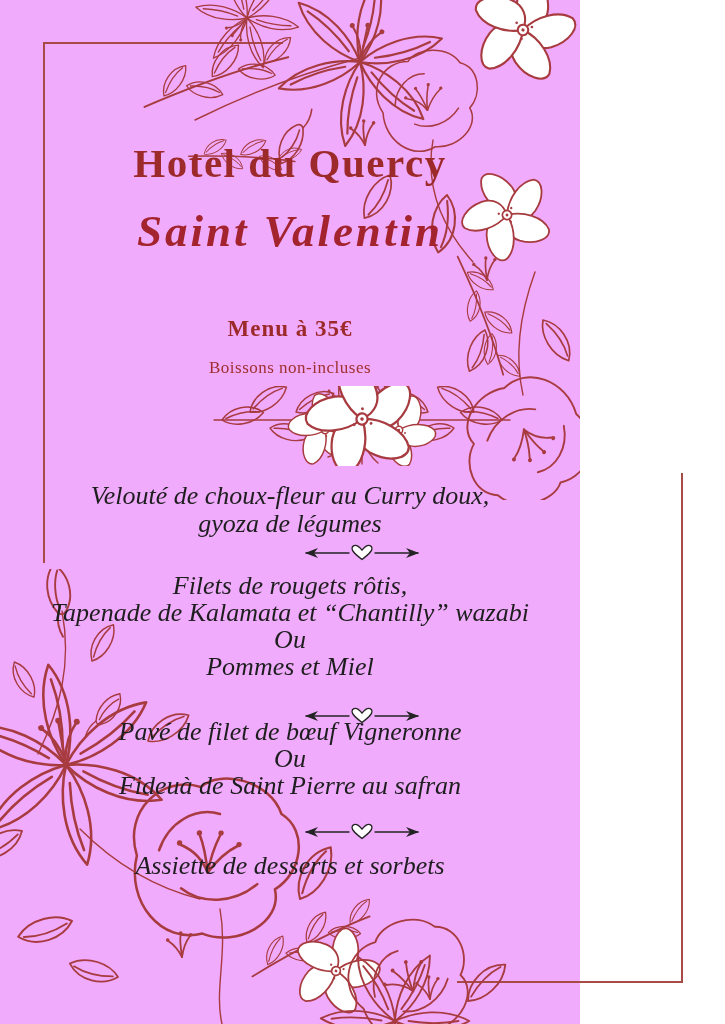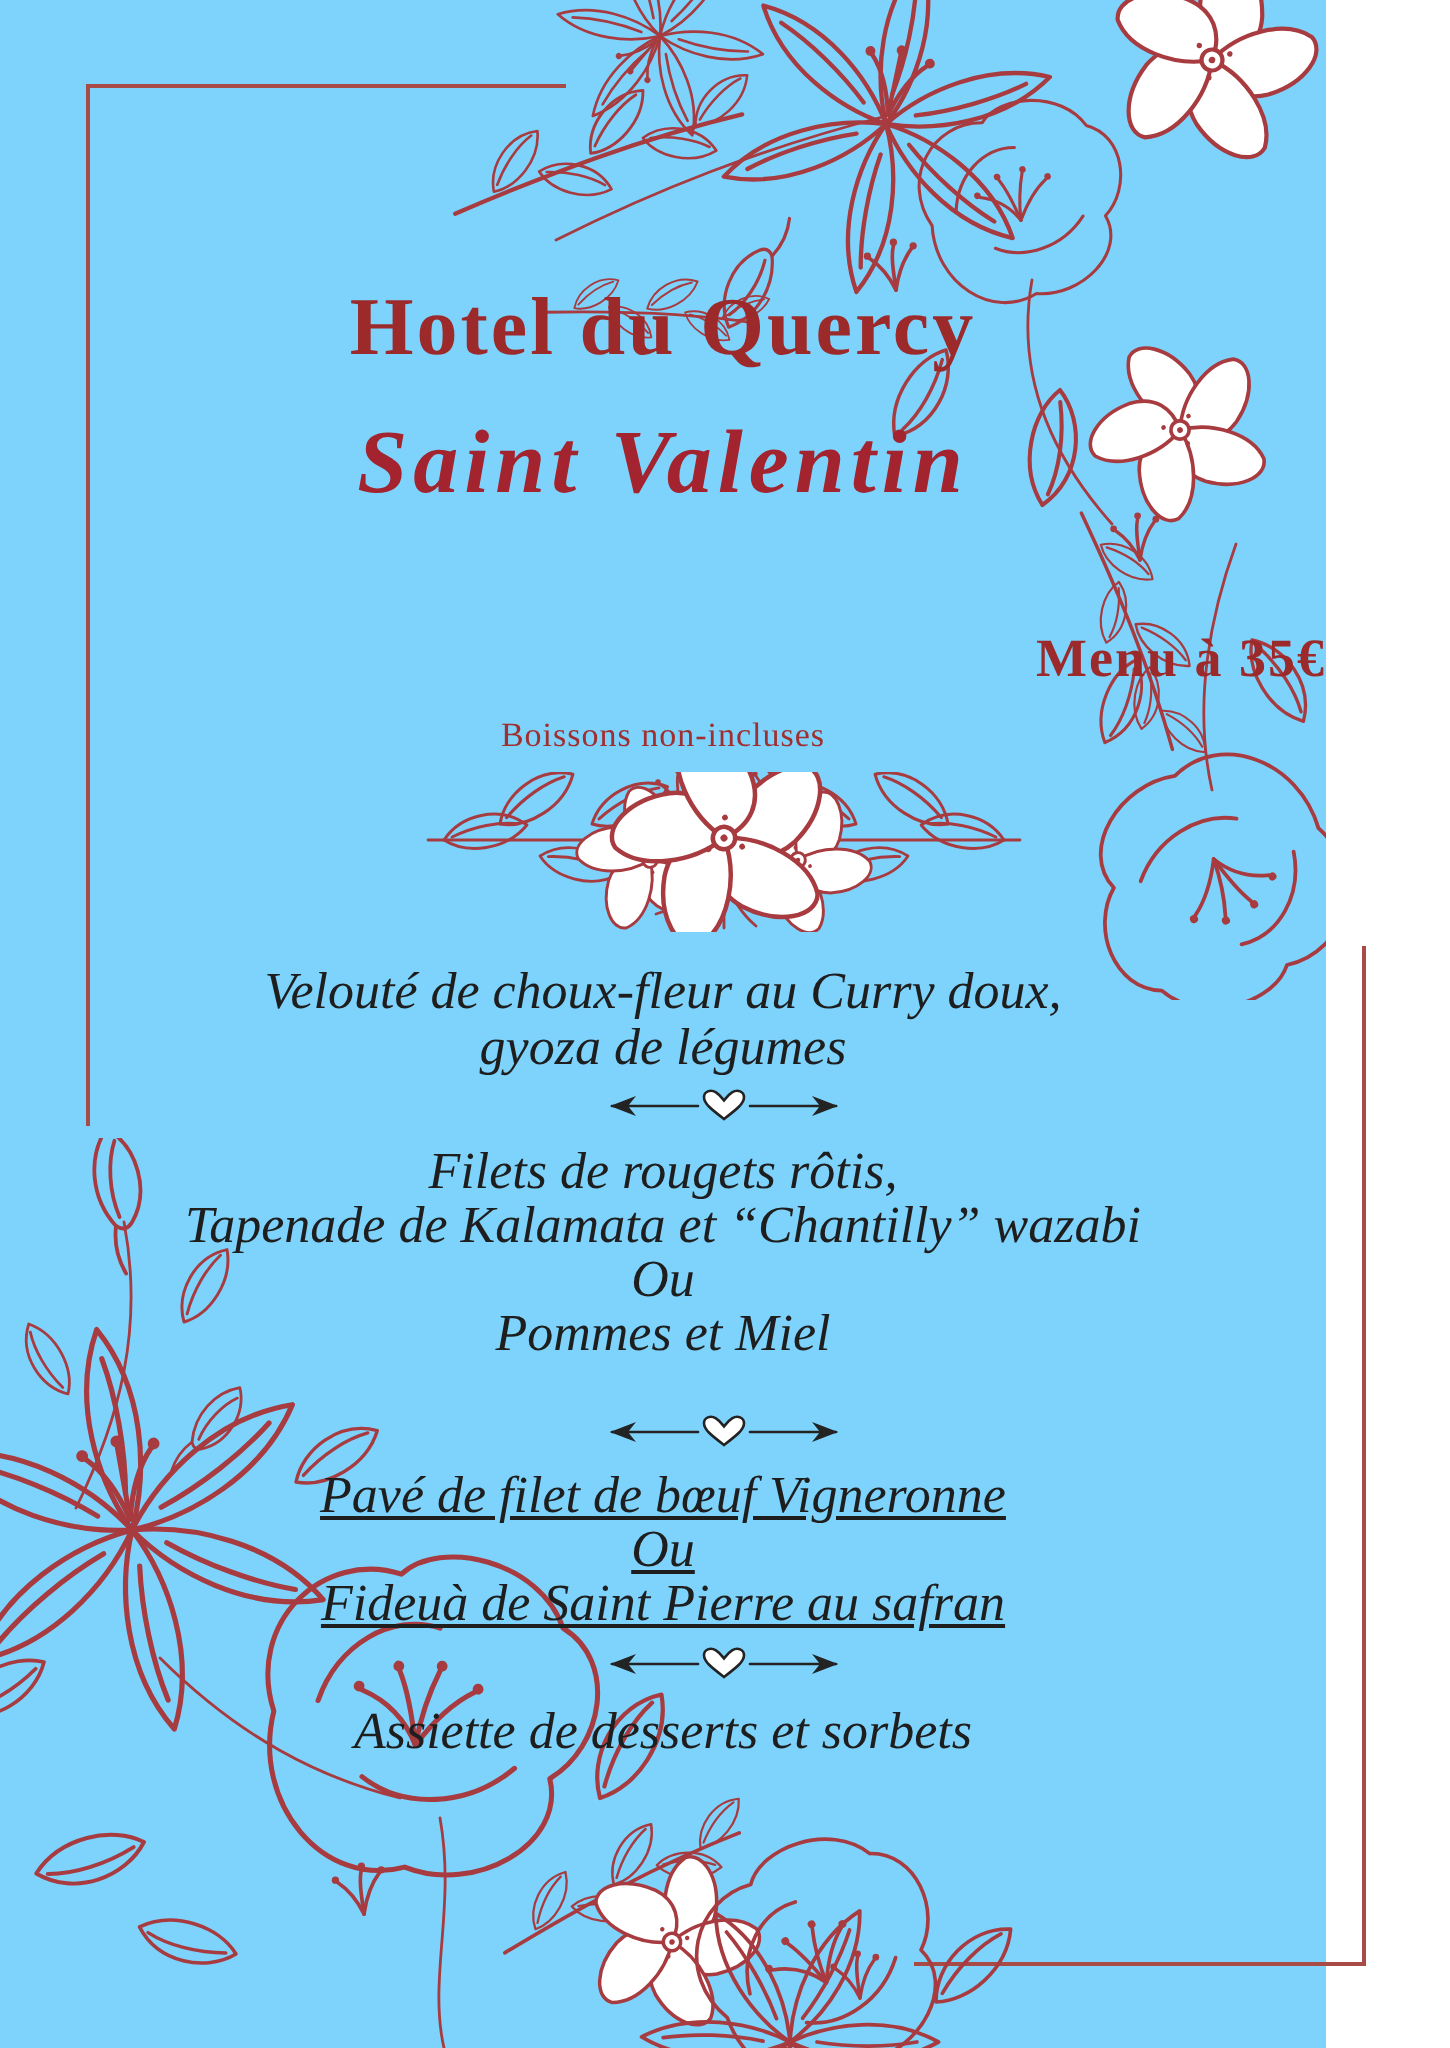--- a/index.html
+++ b/index.html
@@ -1,42 +1,42 @@
 <!DOCTYPE html>
 <html><head>
 <meta charset="utf-8">
 <style>
   html,body{margin:0;padding:0;width:725px;height:1024px;overflow:hidden;background:#ffffff;}
-  .page{position:relative;width:663px;height:1024px;background:#7dd3fc;font-family:"Liberation Serif",serif;}
+  .page{position:relative;width:580px;height:1024px;background:#f0abfc;font-family:"Liberation Serif",serif;}
 
   
   .frame{position:absolute;background:#a84a46;}
   .frame-top{left:43px;top:42px;width:240px;height:2px;}
   .frame-left{left:43px;top:42px;width:2px;height:521px;}
   .frame-right{left:681px;top:473px;width:2px;height:510px;}
   .frame-bottom{left:457px;top:981px;width:226px;height:2px;}
 
   
   .hotel{position:absolute;top:140px;left:0;width:100%;text-align:center;
     font-family:"Liberation Serif",serif;font-weight:700;font-size:41px;line-height:46px;
     color:#9d2a2b;letter-spacing:1.5px;}
   .event{position:absolute;top:190px;left:0;width:100%;text-align:center;
     font-family:"Liberation Serif",serif;font-style:italic;font-weight:600;font-size:45px;line-height:82px;
     color:#a3242e;letter-spacing:3px;}
-  .menuprice{position:absolute;top:309px;left:0;width:100%;text-align:right;
-    font-weight:700;font-size:27px;line-height:40px;color:#9d2a2b;letter-spacing:1px;}
+  .menuprice{position:absolute;top:309px;left:0;width:100%;text-align:center;
+    font-weight:700;font-size:23px;line-height:40px;color:#9d2a2b;letter-spacing:1px;}
   .drinks{position:absolute;top:356px;left:0;width:100%;text-align:center;
     font-size:17px;line-height:24px;color:#a03030;letter-spacing:0.5px;}
 
   
   .course{position:absolute;left:0;width:100%;text-align:center;
     font-family:"Liberation Serif",serif;font-style:italic;font-size:26px;line-height:27px;color:#1e1e1e;}
   .course-1{top:482px;line-height:28px;}
   .course-2{top:572px;}
-  .course-3{top:734px;text-decoration:underline;}
+  .course-3{top:718px;}
   .course-4{top:852px;}
 
   
   svg.flor{position:absolute;stroke:#a73b3f;fill:none;stroke-width:1.4;stroke-linecap:round;stroke-linejoin:round;}
   .dotf{fill:#a73b3f;stroke:none;}
   svg.hdiv{position:absolute;stroke:#232323;fill:none;stroke-width:1.3;stroke-linecap:round;}
   .afill{fill:#232323;stroke:none;}
   .hfill{fill:#ffffff;}
 </style>
 </head>

